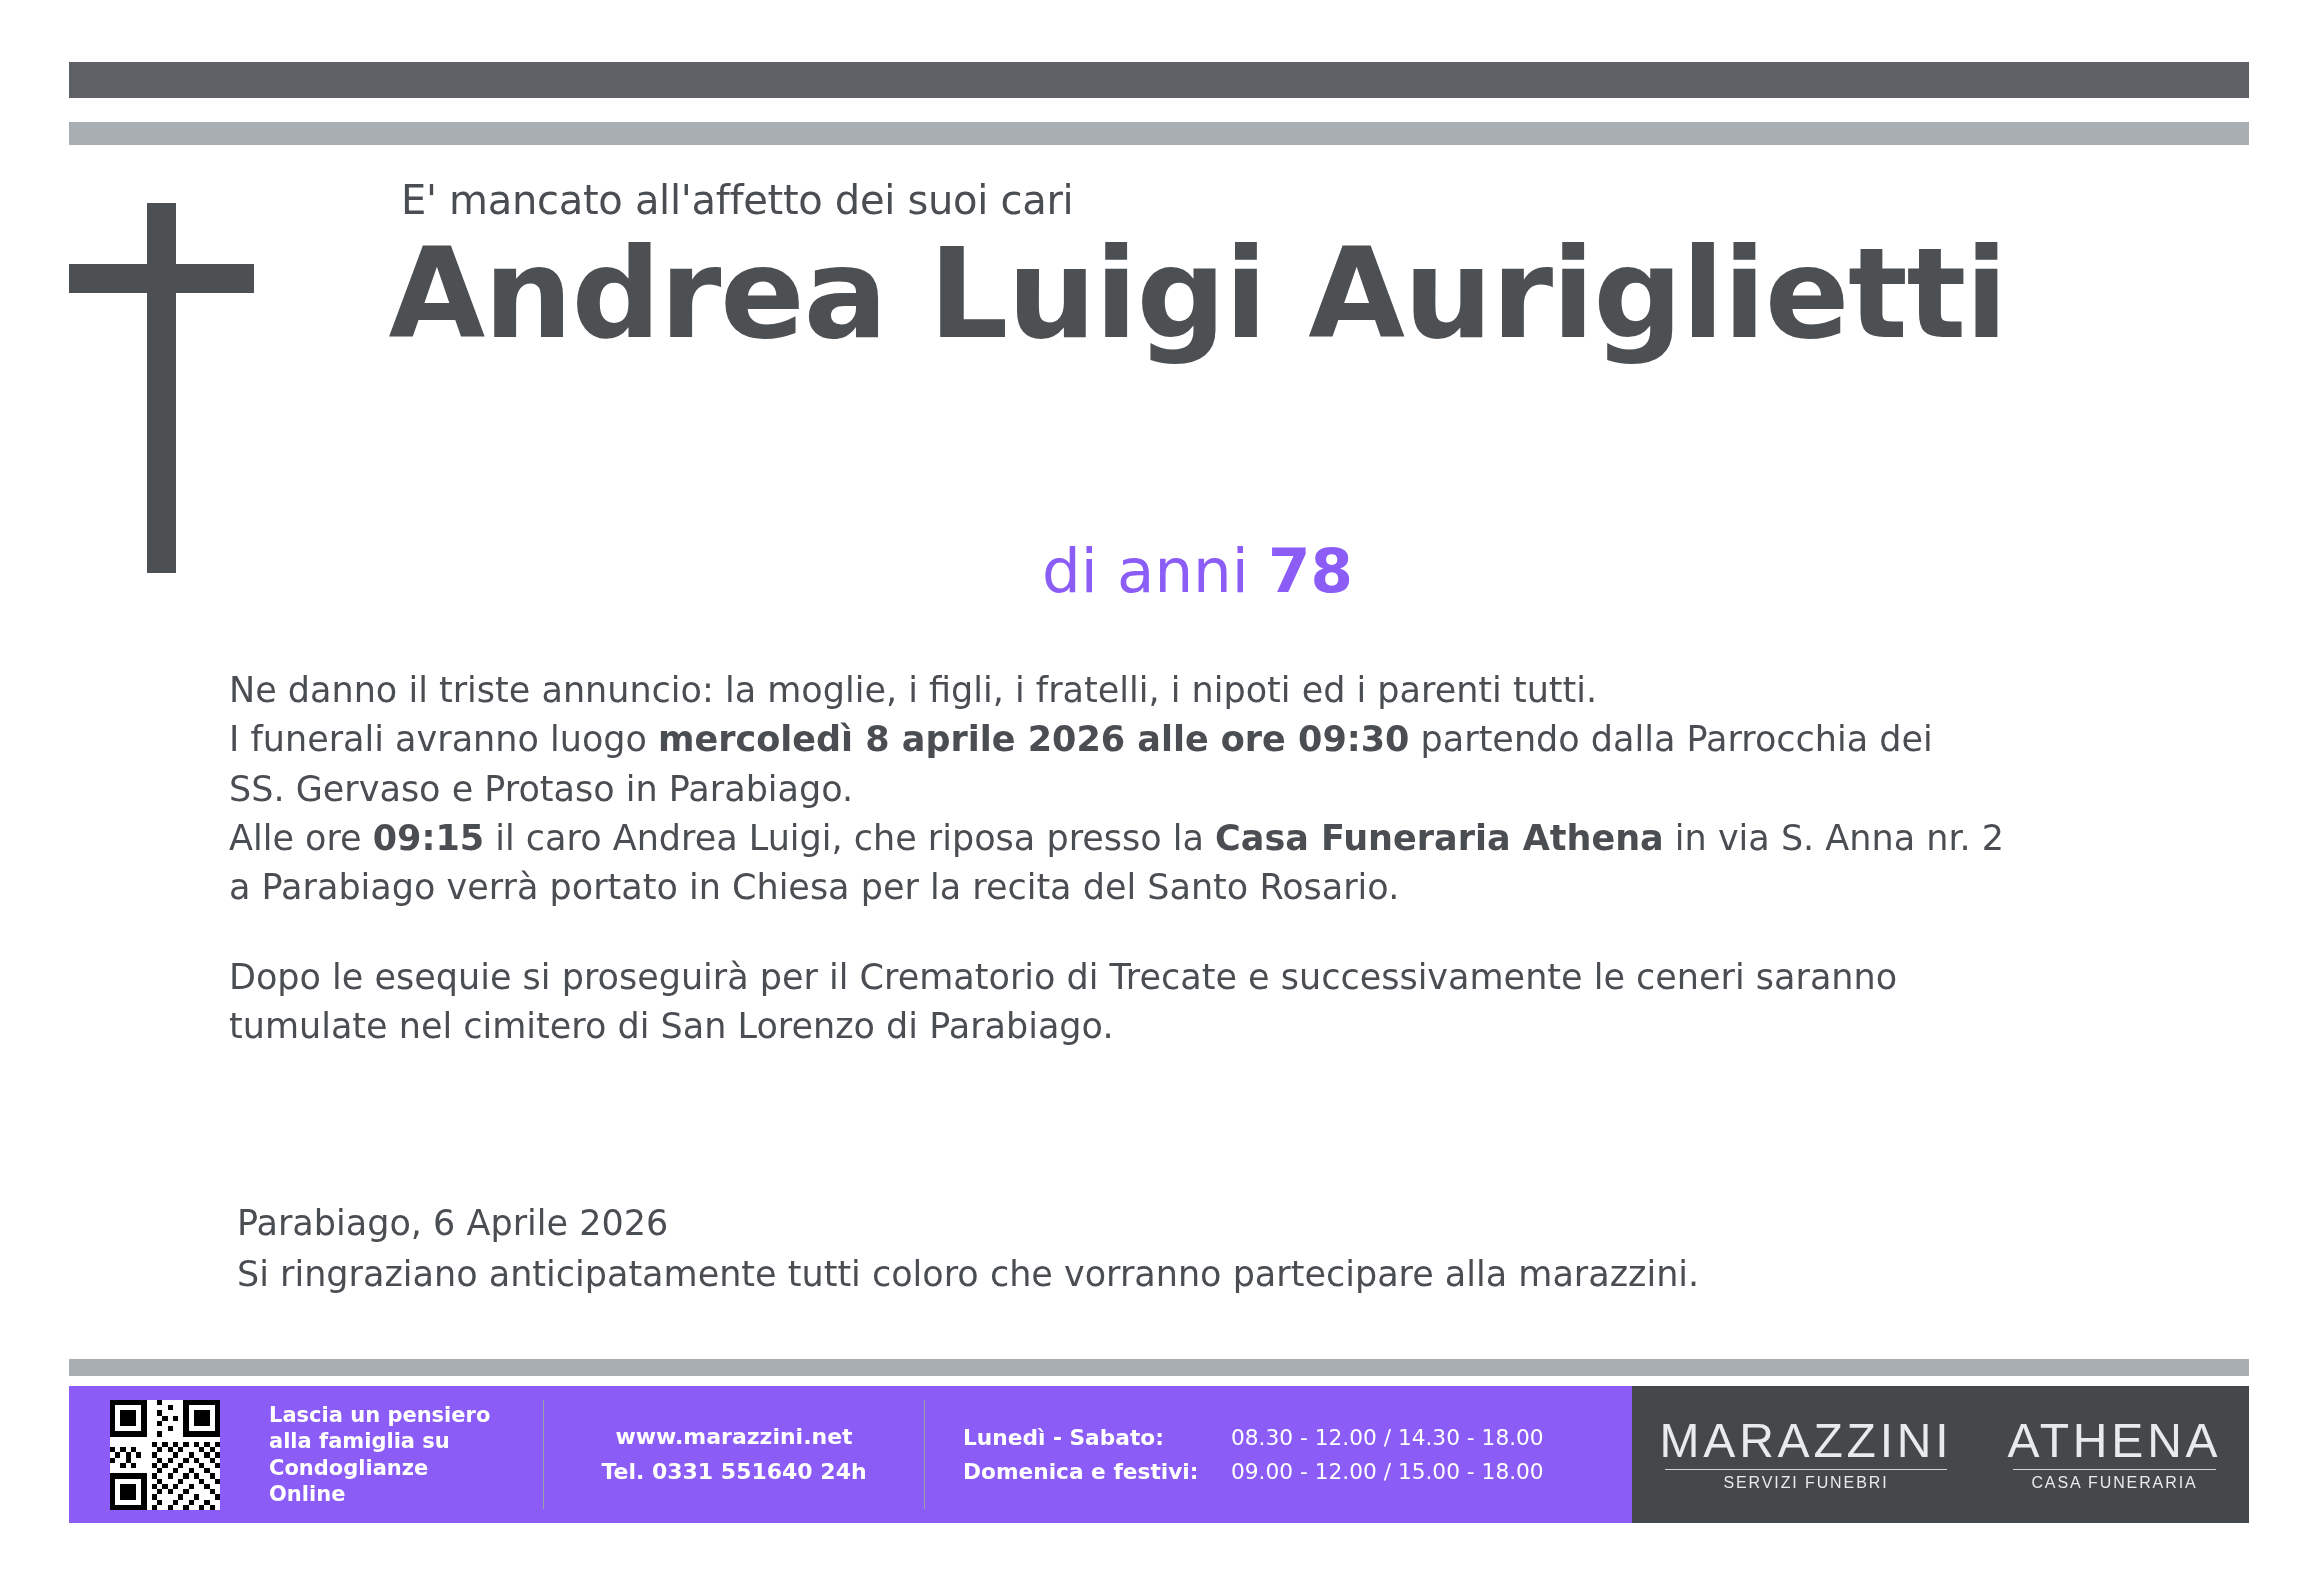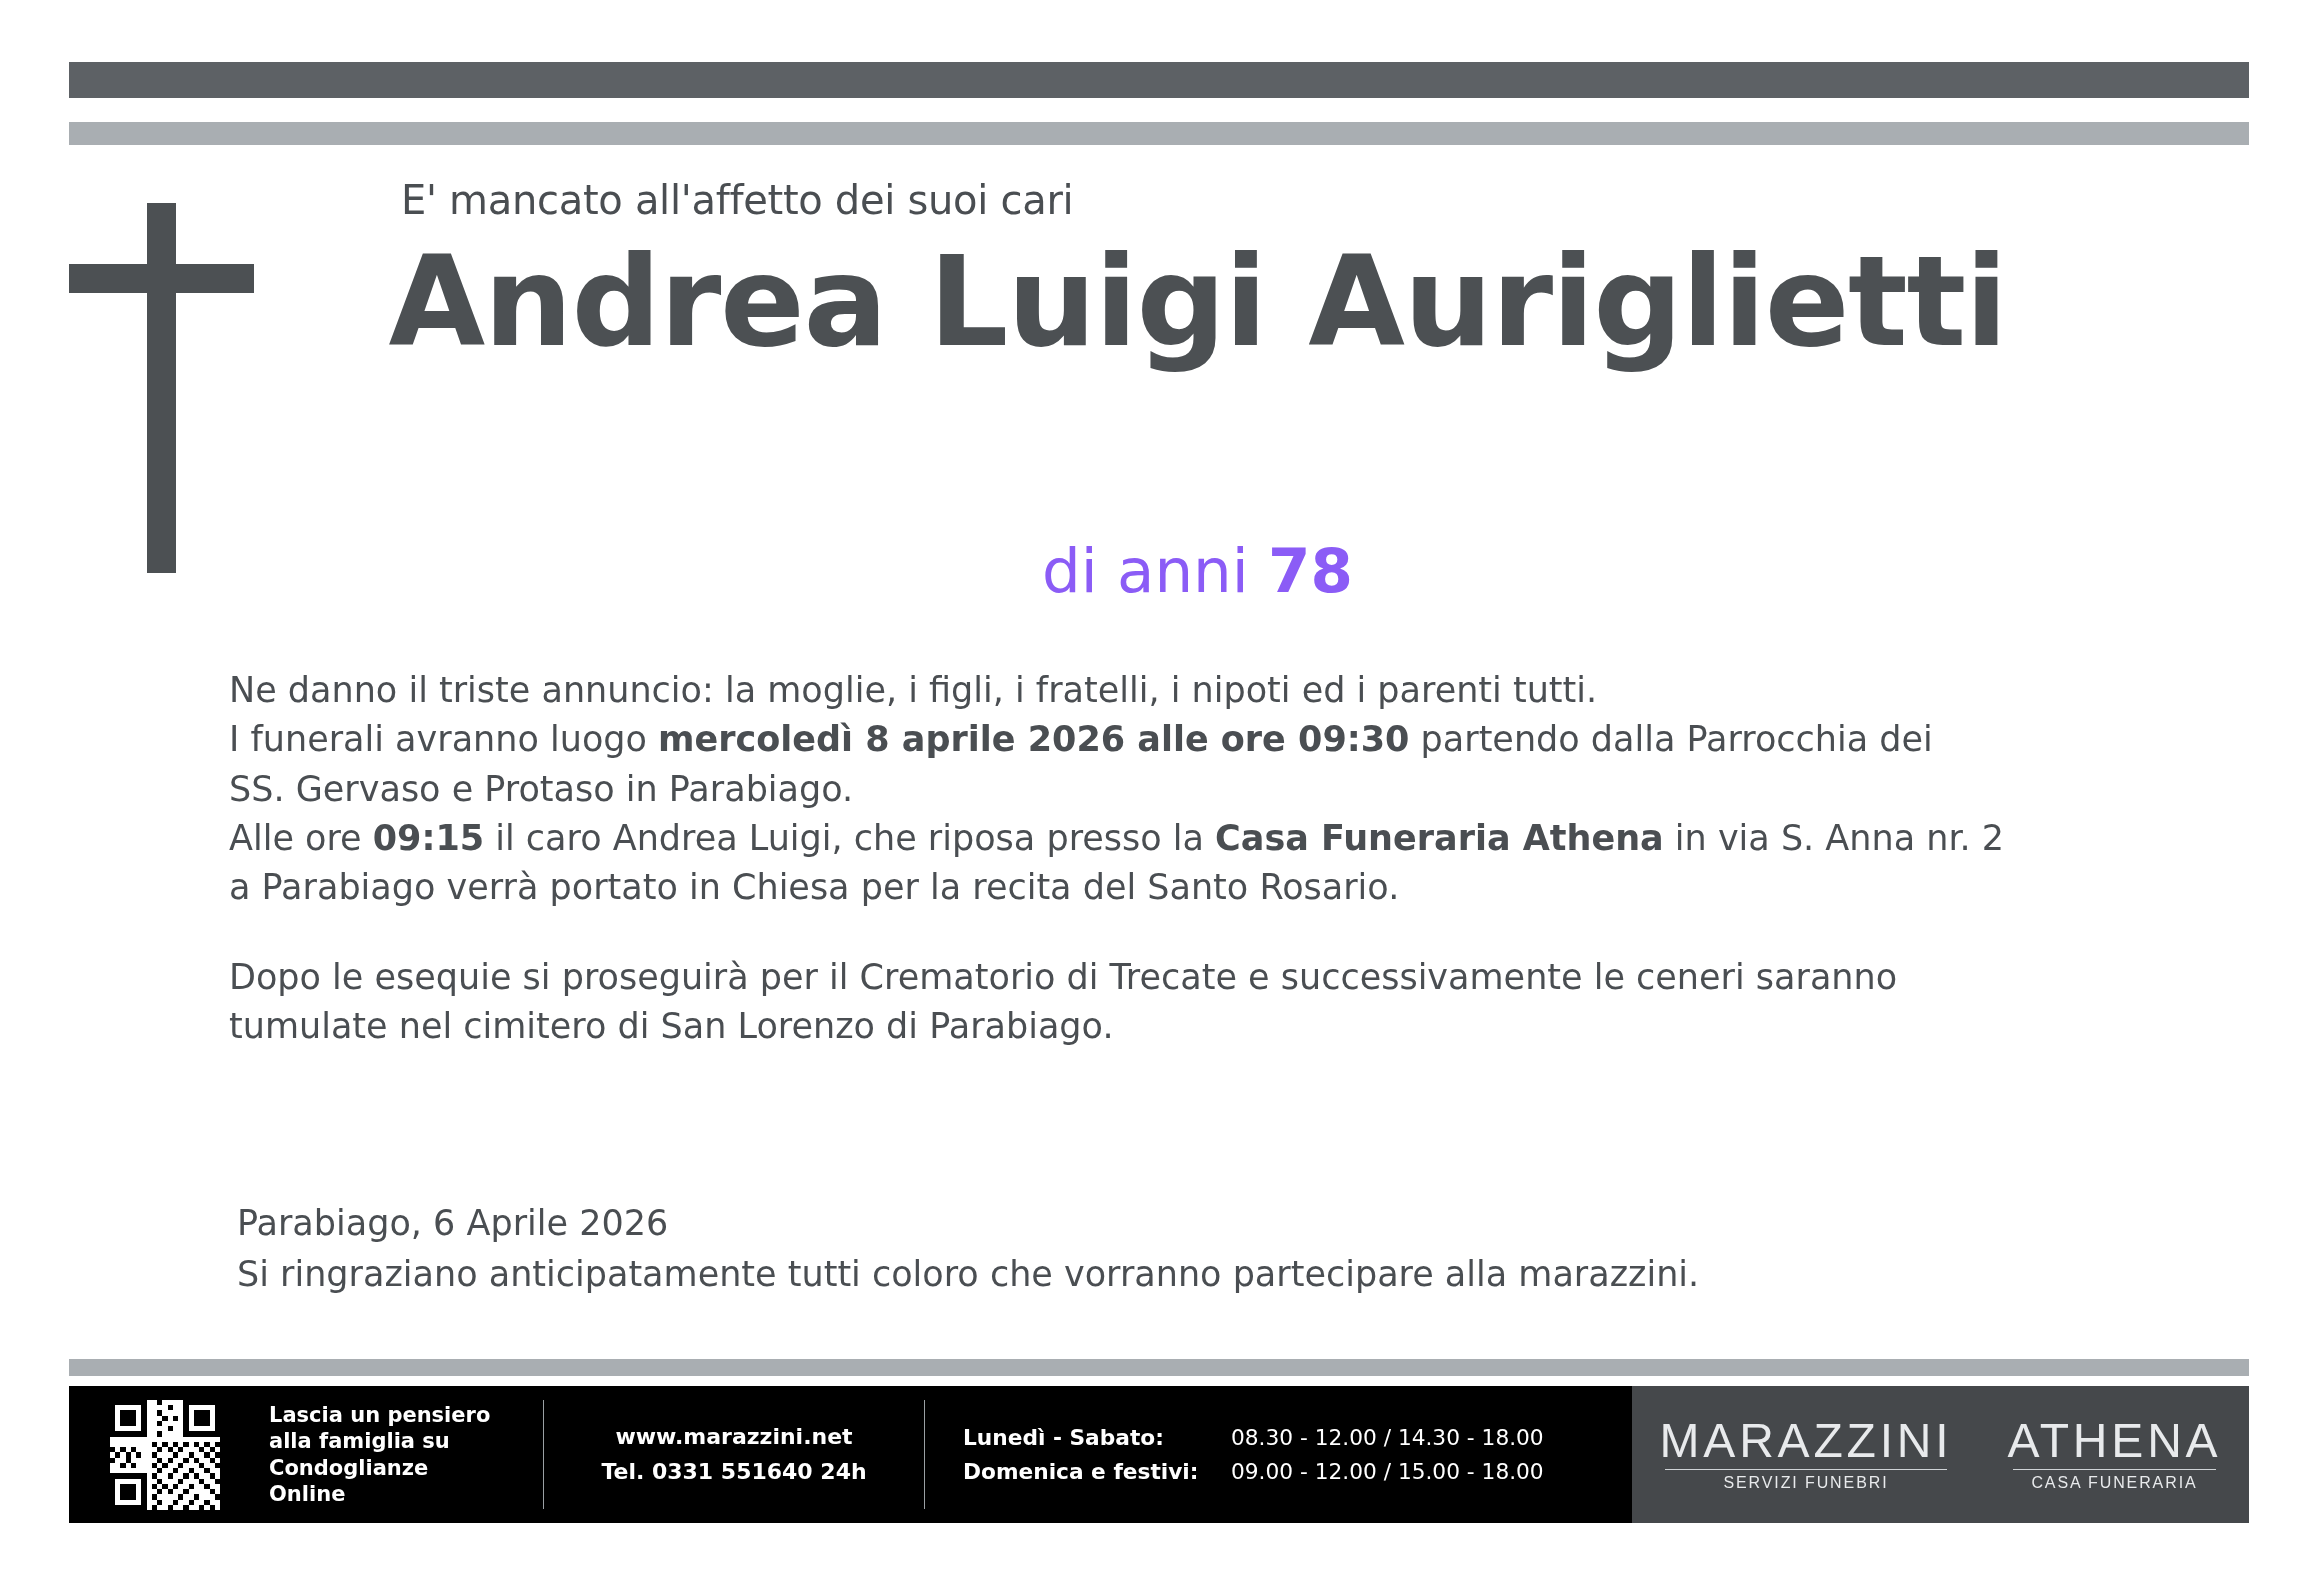--- a/index.html
+++ b/index.html
@@ -73,21 +73,21 @@
     left: 401px;
     top: 177px;
     font-size: 40px;
     color: #4a4e52;
     letter-spacing: -0.3px;
     white-space: nowrap;
   }
   .deceased-name {
     position: absolute;
     left: 226px;
-    top: 236px;
+    top: 228px;
     width: 1943px;
     text-align: center;
     font-size: 125px;
     font-weight: bold;
     color: #4c5053;
     letter-spacing: -1.3px;
     line-height: 1.05;
     white-space: nowrap;
   }
   .age-line {
@@ -145,21 +145,21 @@
     width: 2180px;
     height: 16.6px;
     background: #a9aeb2;
   }
   .footer {
     position: absolute;
     left: 69px;
     top: 1386px;
     width: 2180px;
     height: 137px;
-    background: #000000;
+    background: #8b5cf6;
     color: #ffffff;
     display: flex;
     align-items: stretch;
   }
   .footer-cell {
     display: flex;
     flex-direction: column;
     justify-content: center;
     position: relative;
   }

